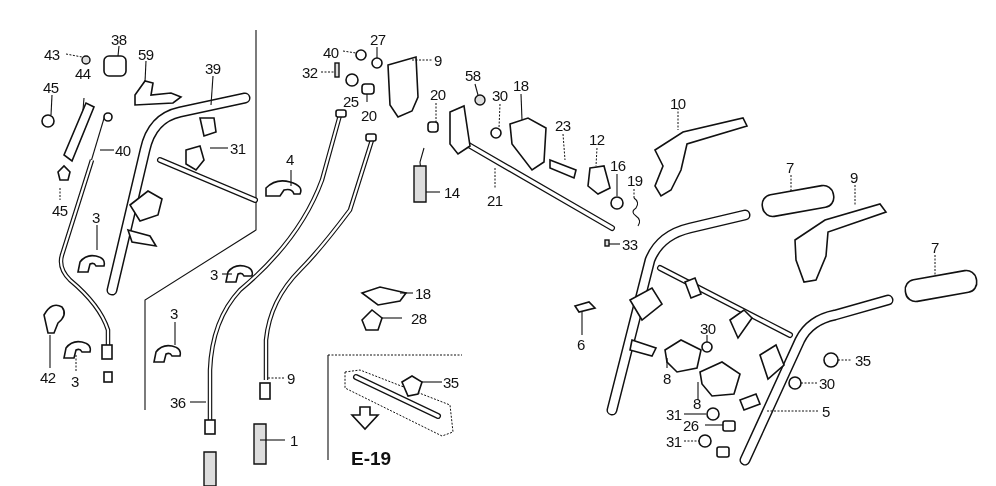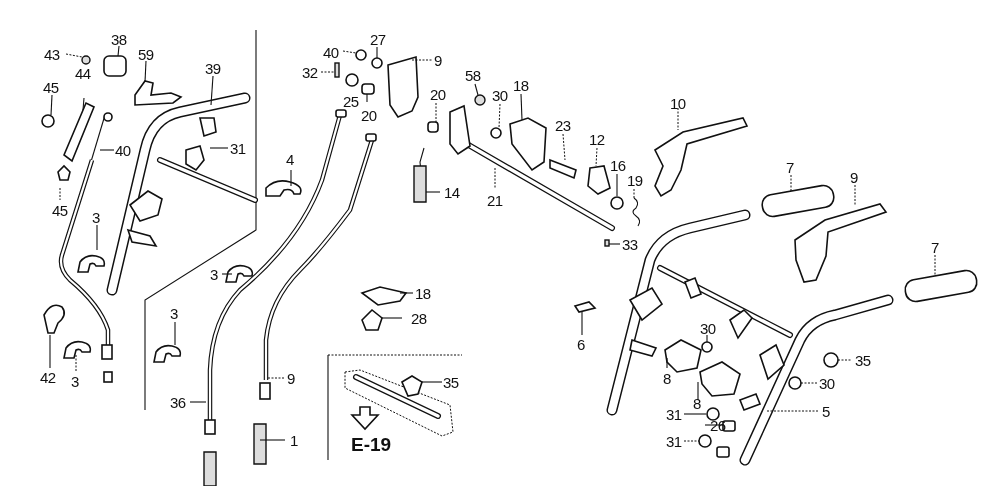--- a/index.html
+++ b/index.html
@@ -264,18 +264,18 @@
 <span class="lbl" style="left:290px;top:433px">1</span>
 <span class="lbl" style="left:443px;top:375px">35</span>
 <span class="lbl" style="left:577px;top:337px">6</span>
 <span class="lbl" style="left:700px;top:321px">30</span>
 <span class="lbl" style="left:663px;top:371px">8</span>
 <span class="lbl" style="left:693px;top:396px">8</span>
 <span class="lbl" style="left:855px;top:353px">35</span>
 <span class="lbl" style="left:819px;top:376px">30</span>
 <span class="lbl" style="left:822px;top:404px">5</span>
 <span class="lbl" style="left:666px;top:407px">31</span>
-<span class="lbl" style="left:710px;top:418px">26</span>
+<span class="lbl" style="left:683px;top:418px">26</span>
 <span class="lbl" style="left:666px;top:434px">31</span>
 
-<span class="ref" style="left:351px;top:435px">E-19</span>
+<span class="ref" style="left:351px;top:449px">E-19</span>
 
 </div>
 
 </body></html>

